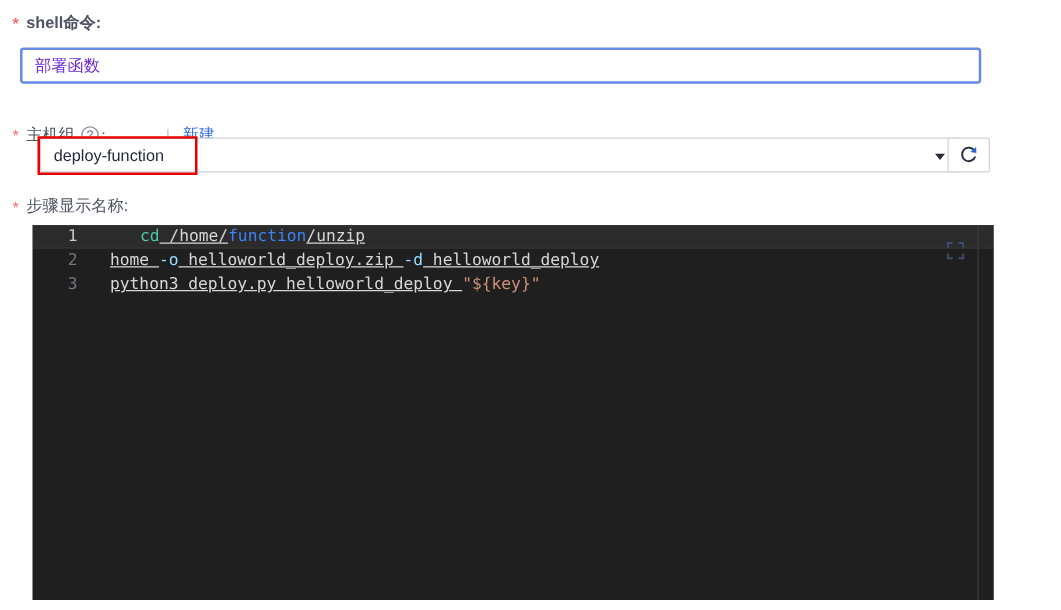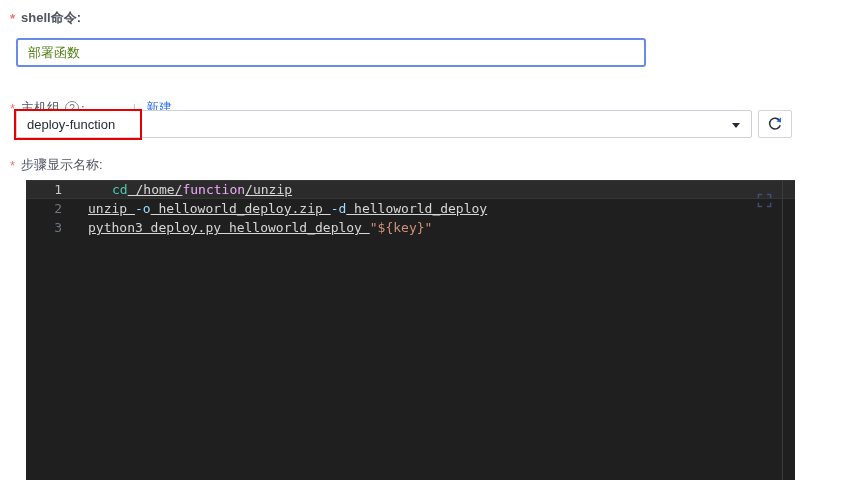--- a/index.html
+++ b/index.html
@@ -23,27 +23,27 @@
   .help-circle { display:inline-flex; align-items:center; justify-content:center;
                  width:14px; height:14px; border:1px solid #8a8e99; border-radius:50%;
                  font-size:10px; color:#71757f; margin:0 2px 0 5px; }
   .label-colon { color:#4e5462; }
   .link { color:#2f6de8; text-decoration:none; font-size:13px; cursor:pointer; }
   .link-manage { margin-left:12px;margin-top:24px; }
   .link-new { margin-left:0; }
   .link-divider { color:#c4c8d0; margin:0 10px; }
 
   
-  .text-input { position:absolute; left:16px; top:38px; width:630px; height:29px;
+  .text-input { position:absolute; left:16px; top:38px; width:769px; height:29px;
                 border:2px solid #688ae8; border-radius:3px; background:#fff;
-                font-size:13px; color:#4d7c0f; padding:0 10px;
+                font-size:13px; color:#6d28d9; padding:0 10px;
                 font-family:"Liberation Sans","DejaVu Sans",sans-serif; outline:none; }
 
   
-  .select-box { position:absolute; left:16px; top:110px; width:736px; height:28px;
+  .select-box { position:absolute; left:32px; top:110px; width:736px; height:28px;
                 border:1px solid #cdd1da; border-radius:2px; background:#fff;
                 display:flex; align-items:center; padding:0 26px 0 10px; cursor:pointer; }
   .select-value { font-size:13px; color:#252b3a; }
   .caret-down { position:absolute; right:11px; top:12px; width:0; height:0;
                 border-left:4px solid transparent; border-right:4px solid transparent;
                 border-top:5px solid #252b3a; }
   .annotation-box { position:absolute; left:-3px; top:-2px; width:128px; height:31px;
                     border:2px solid #e60000; pointer-events:none; }
 
   .refresh-btn { position:absolute; left:758px; top:110px; width:34px; height:28px;
@@ -56,21 +56,21 @@
             font-family:"DejaVu Sans Mono","Liberation Mono",monospace; }
   .ed-row { position:relative; display:flex; height:19px; line-height:19px;
             font-size:13px; white-space:pre; }
   .ed-row.active { background:rgba(255,255,255,0.055);
                    box-shadow:inset 0 1px 0 rgba(255,255,255,0.05), inset 0 -1px 0 rgba(255,255,255,0.05); }
   .ed-num { width:36px; text-align:right; color:#6e7681; flex:none; }
   .ed-row.active .ed-num { color:#c8c8c8; }
   .ed-code { padding-left:26px; }
   .tk-plain { color:#d7d7d7;text-decoration:underline; }
   .tk-teal { color:#4ec9b0;margin-left:24px; }
-  .tk-blue { color:#f0abfc; }
+  .tk-blue { color:#3b82f6; }
   .tk-lightblue { color:#9cdcfe; }
   .tk-str { color:#ce9178; }
 
   .minimap-divider { position:absolute; top:0; right:12px; width:1px; height:300px;
                      background:#3c3c3c; }
   .expand-icon { position:absolute; top:13px; right:23px; width:15px; height:15px;
                  opacity:0.9; cursor:pointer; }
 </style>
 </head>
 <body>
@@ -107,21 +107,21 @@
   </div>
 
   <div class="field-label" id="label-shell">
     <span class="req">*</span>
     <span>步骤显示名称:</span>
   </div>
 
   <div class="editor">
     <div>
         <div class="ed-row active"><span class="ed-num">1</span><span class="ed-code"><span class="tk-teal">cd</span><span class="tk-plain"> /home/</span><span class="tk-blue">function</span><span class="tk-plain">/unzip</span></span></div>
-        <div class="ed-row"><span class="ed-num">2</span><span class="ed-code"><span class="tk-plain">unzip </span><span class="tk-lightblue">-o</span><span class="tk-plain"> helloworld_deploy.zip </span><span class="tk-lightblue">-d</span><span class="tk-plain"> helloworld_deploy</span></span></div>
+        <div class="ed-row"><span class="ed-num">2</span><span class="ed-code"><span class="tk-plain">home </span><span class="tk-lightblue">-o</span><span class="tk-plain"> helloworld_deploy.zip </span><span class="tk-lightblue">-d</span><span class="tk-plain"> helloworld_deploy</span></span></div>
         <div class="ed-row"><span class="ed-num">3</span><span class="ed-code"><span class="tk-plain">python3 deploy.py helloworld_deploy </span><span class="tk-str">"${key}"</span></span></div>
       </div>
     <div class="minimap-divider"></div>
     <svg class="expand-icon" viewBox="0 0 16 16" fill="none" stroke="#44517a" stroke-width="1.6">
       <path d="M1.5 5.5 V1.5 H5.5"></path>
       <path d="M10.5 1.5 H14.5 V5.5"></path>
       <path d="M14.5 10.5 V14.5 H10.5"></path>
       <path d="M5.5 14.5 H1.5 V10.5"></path>
     </svg>
   </div>

